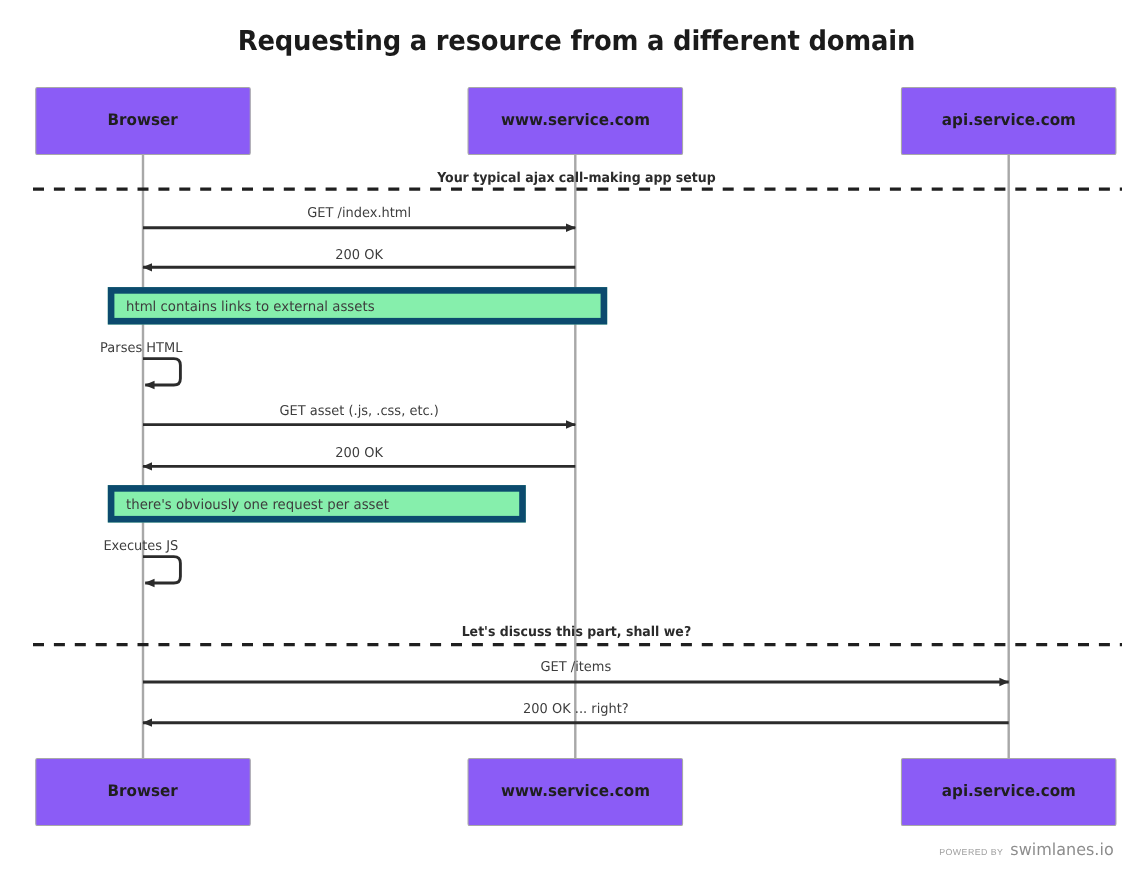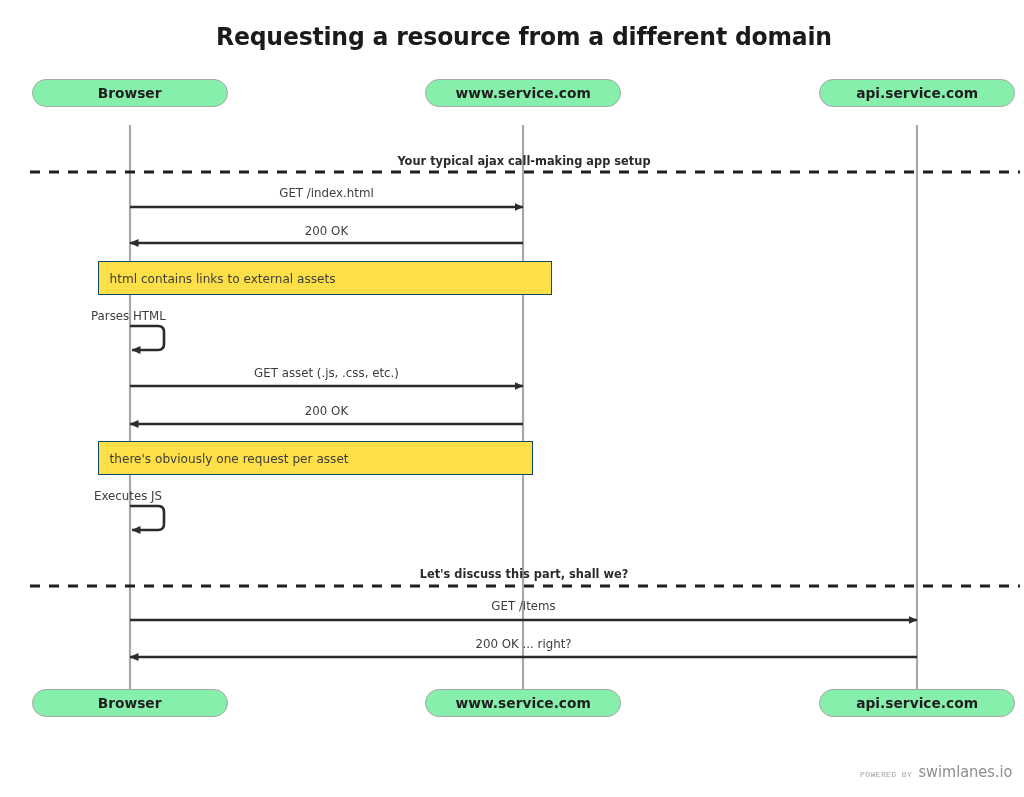--- a/index.html
+++ b/index.html
@@ -44,41 +44,41 @@
     left: 0; top: 0;
     width: 1024px;
     height: 797px;
     overflow: visible;
   }
 
   
   .participant {
     position: absolute;
     border: 1.6px solid #a8a8a8;
-    border-radius: 17px;
-    background: #86efac;
+    border-radius: 2px;
+    background: #8b5cf6;
     display: flex;
     align-items: center;
     justify-content: center;
-    height: 28px;
+    height: 62px;
   }
   .participant-label {
     font-size: 14.5px;
     font-weight: bold;
     color: #1f1f1f;
     font-family: "DejaVu Sans", sans-serif;
     transform: scaleX(0.95);
     white-space: nowrap;
   }
 
   
   .note-box {
     position: absolute;
-    background: #fde047;
-    border: 1px solid #0c4a6e;
+    background: #86efac;
+    border: 6px solid #0c4a6e;
     display: flex;
     align-items: center;
     height: 34px;
   }
   .note-text {
     font-size: 12.6px;
     color: #3d3d3d;
     padding-left: 11px;
     white-space: nowrap;
     font-family: "DejaVu Sans", sans-serif;
@@ -129,21 +129,21 @@
     bottom: 16px;
     display: flex;
     align-items: baseline;
     gap: 5px;
     color: #9a9a9a;
   }
   .footer-powered {
     font-size: 8px;
     letter-spacing: 0.4px;
     text-transform: uppercase;
-    font-family: Liberation Mono, monospace;
+    font-family: Liberation Sans, sans-serif;
     color: #a0a0a0;
   }
   .footer-brand {
     font-size: 15px;
     color: #8d8d8d;
     font-family: "DejaVu Sans", sans-serif;
     transform: scaleX(0.97);
   }
 </style>
 </head>
@@ -204,21 +204,21 @@
         <span class="participant-label">www.service.com</span>
       </div>
       <div class="participant" style="left: 807px; top: 689px; width: 196px;">
         <span class="participant-label">api.service.com</span>
       </div>
     </div>
   <div id="layer-notes">
       <div class="note-box" style="left: 86px; top: 261px; width: 454px; height: 34px;">
         <span class="note-text">html contains links to external assets</span>
       </div>
-      <div class="note-box" style="left: 86px; top: 441px; width: 435px; height: 34px;">
+      <div class="note-box" style="left: 86px; top: 441px; width: 380px; height: 34px;">
         <span class="note-text">there's obviously one request per asset</span>
       </div>
     </div>
   <div id="layer-labels">
       <div class="divider-label" style="top: 153px;">Your typical ajax call-making app setup</div>
       <div class="divider-label" style="top: 566px;">Let's discuss this part, shall we?</div>
       <div class="msg-label" style="left: 118px; width: 393px; top: 186px;">GET /index.html</div>
       <div class="msg-label" style="left: 118px; width: 393px; top: 224px;">200 OK</div>
       <div class="msg-label" style="left: 118px; width: 393px; top: 366px;">GET asset (.js, .css, etc.)</div>
       <div class="msg-label" style="left: 118px; width: 393px; top: 404px;">200 OK</div>

